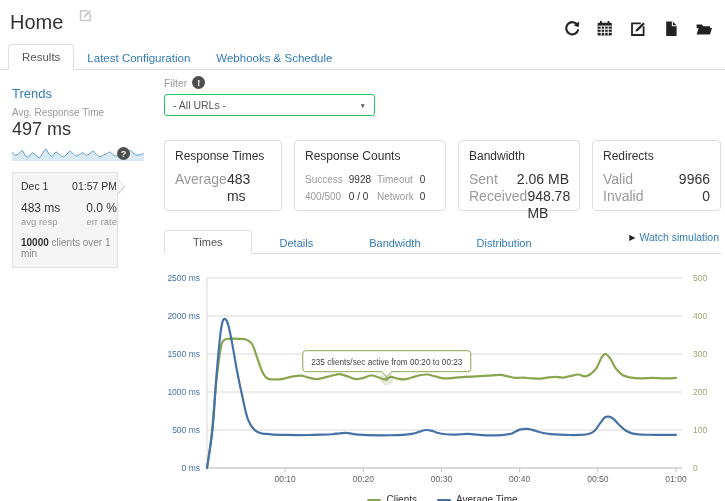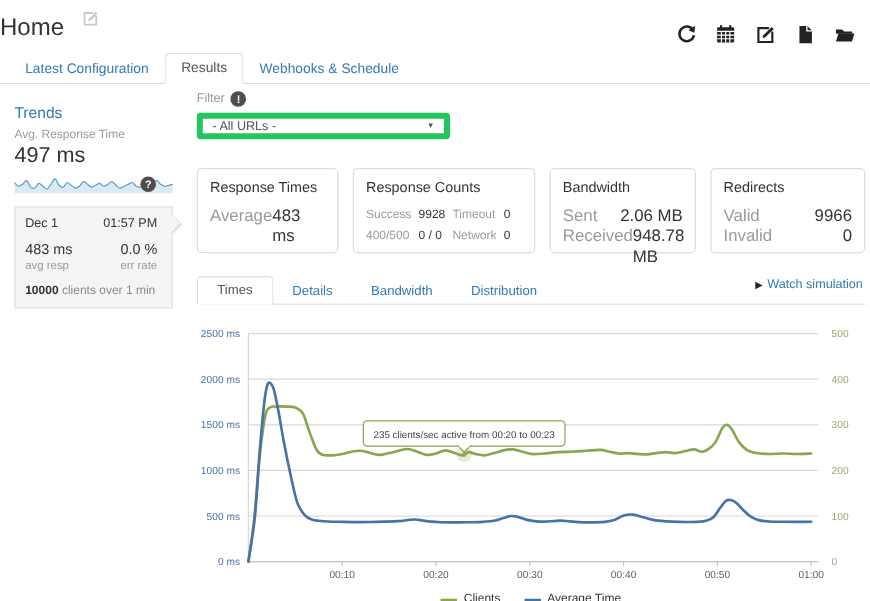--- a/index.html
+++ b/index.html
@@ -1,21 +1,21 @@
 <!DOCTYPE html>
 <html><head>
 <meta charset="utf-8">
 <style>
   * { box-sizing: border-box; margin: 0; padding: 0; }
   html,body { width:725px; height:501px; background:#fff; overflow:hidden;
     font-family:"Liberation Sans", sans-serif; color:#333; }
   .page { position:relative; width:725px; height:501px; }
 
   
-  .header { position:relative; padding:8px 10px 0 0; height:44px; }
+  .header { position:relative; padding:8px 10px 0 10px; height:44px; }
   .header h1 { font-size:20px; font-weight:400; color:#333; display:inline-block; }
   .title-edit { display:inline-block; vertical-align:6px; margin-left:10px; cursor:pointer; }
   .toolbar { position:absolute; right:12px; top:20px; display:flex; gap:15px; }
   .tool { width:18px; height:18px; cursor:pointer; }
 
   
   .tabbar { border-bottom:1px solid #ddd; padding:0 8px; height:26px; display:flex; align-items:flex-end; }
   .tab { font-size:11.5px; color:#337ab7; padding:6px 13px 6px 13px; cursor:pointer; position:relative; top:1px; }
   .tab.active { color:#555; background:#fff; border:1px solid #ddd; border-bottom:1px solid #fff; border-radius:4px 4px 0 0; }
 
@@ -27,51 +27,51 @@
   
   .trends-title { color:#337ab7; font-size:13px; cursor:pointer; }
   .metric-label { color:#9a9a9a; font-size:10px; margin-top:6px; }
   .metric-value { color:#333; font-size:18px; margin-top:1px; }
   .spark-wrap { position:relative; width:132px; height:18px; margin-top:4px; }
   .badge-dark { position:absolute; display:flex; width:13px; height:13px; border-radius:50%;
     background:#4e4e4e; color:#fff; font-size:9px; font-weight:bold;
     align-items:center; justify-content:center; cursor:pointer; }
   .spark-badge { right:14px; top:3px; }
   .trend-card { position:relative; margin-top:10px; background:#f5f5f5; border:1px solid #e2e2e2;
-    padding:7px 12px 8px 8px; width:132px; cursor:pointer; }
+    padding:7px 0 8px 8px; width:106px; cursor:pointer; }
   .trend-card:before { content:""; position:absolute; left:100%; top:5px; border:9px solid transparent; border-left-color:#e2e2e2; }
   .trend-card:after  { content:""; position:absolute; left:100%; top:5px; border:8px solid transparent; border-left-color:#f5f5f5; margin-left:-1px; }
   .tc-row { display:flex; justify-content:space-between; font-size:10.5px; color:#333; }
   .tc-vals { margin-top:9px; font-size:12px; }
   .tc-subs { font-size:9.5px; color:#9a9a9a; margin-top:1px; }
   .tc-sum { margin-top:10px; font-size:10px; color:#8a8a8a; }
   .tc-sum b { color:#333; font-weight:700; }
 
   
-  .filter-label { font-size:10.5px; color:#9a9a9a; display:flex; gap:5px; }
+  .filter-label { font-size:10.5px; color:#9a9a9a; display:flex; align-items:center; gap:5px; }
   .filter-badge { position:static; }
-  .select { margin-top:5px; width:211px; height:22px; border:5px solid #22c55e; border-radius:3px;
+  .select { margin-top:5px; width:211px; height:22px; border:1px solid #22c55e; border-radius:3px;
     display:flex; align-items:center; padding:0 8px; font-size:10.5px; color:#555; cursor:pointer; background:#fff; }
   .select .caret { margin-left:auto; font-size:6.5px; color:#555; }
 
   
   .stats-row { display:flex; justify-content:space-between; margin-top:24px; }
   .scard { border:1px solid #ddd; border-radius:4px; background:#fff; padding:8px 10px 6px 10px; height:71px; }
   .scard .sc-title { font-size:12px; color:#333; margin-bottom:8px; }
   .sc-row { display:flex; font-size:14px; line-height:17px; }
   .sc-row .lbl { color:#9a9a9a; }
   .sc-row .val { color:#333; margin-left:auto; }
   .sc-grid { display:grid; grid-template-columns:auto 1fr auto 22px; column-gap:6px; font-size:10px; line-height:17px; }
   .sc-grid .lbl { color:#9a9a9a; }
   .sc-grid .val { color:#333; text-align:left; }
   .w-rt{width:118px;} .w-rc{width:152px;} .w-bw{width:122px;} .w-rd{width:129px;}
 
   
   .chart-tabbar { margin-top:18px; border-bottom:1px solid #ddd; height:25px; display:flex; align-items:flex-end; position:relative; }
-  .ctab { font-size:11px; color:#337ab7; padding:5px 16px; cursor:pointer; position:relative; top:1px; }
+  .ctab { font-size:11px; color:#337ab7; padding:5px 28px; cursor:pointer; position:relative; top:1px; }
   .ctab.active { color:#555; background:#fff; border:1px solid #ddd; border-bottom:1px solid #fff; border-radius:4px 4px 0 0; }
   .watch { position:absolute; right:2px; top:2px; font-size:10.5px; color:#337ab7; cursor:pointer; display:flex; align-items:center; gap:4px; }
   .watch .play { color:#222; font-size:8px; }
 
   
   .chart-area { margin-top:15px; }
   #chart { display:block; }
   .legend { display:flex; justify-content:center; gap:20px; margin-top:3px; }
   .legend-item { display:flex; align-items:center; gap:5px; font-size:10px; font-weight:normal; color:#333; cursor:pointer; }
   .legend-dash { width:14px; height:2px; border-radius:1px; display:inline-block; }
@@ -126,22 +126,22 @@
       <span class="tool">
         <svg width="18" height="18" viewBox="0 0 18 18">
           <path d="M1.6 14.2 V4.6 H6.8 L8.4 6.3 H15.2 V8.2 H1.6 Z" fill="#222"></path>
           <path d="M3.7 8 H17 L15 14.6 H1.6 Z" fill="#222"></path>
         </svg>
       </span>
     </div>
   </div>
 
   <div class="tabbar">
+    <span class="tab active">Results</span>
     <span class="tab">Latest Configuration</span>
-    <span class="tab active">Results</span>
     <span class="tab">Webhooks &amp; Schedule</span>
   </div>
 
   <div class="content">
 
     <aside class="sidebar">
       <div class="trends-title">Trends</div>
       <div class="metric-label">Avg. Response Time</div>
       <div class="metric-value">497 ms</div>
       <div class="spark-wrap">

